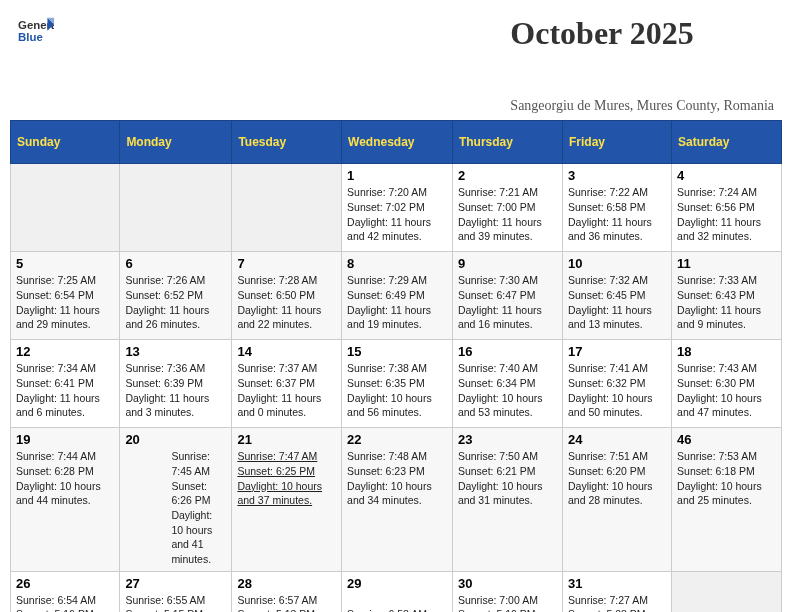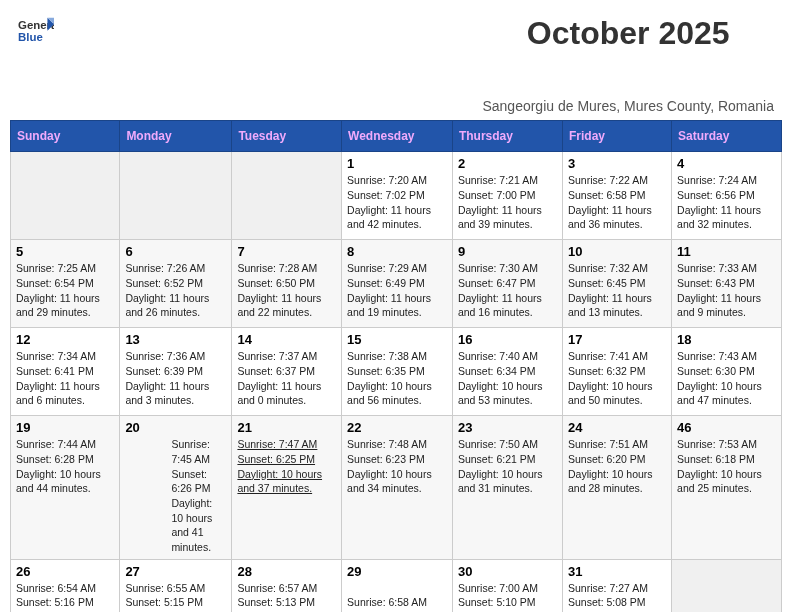--- a/index.html
+++ b/index.html
@@ -26,44 +26,45 @@
       width: 36px;
       height: 28px;
       display: inline-block;
     }
     .logo-row {
       display: flex;
       align-items: center;
       gap: 2px;
     }
     .title-area {
-      text-align: center;
+      text-align: left;
+      font-family: Liberation Serif, serif;
     }
     .calendar-title {
       font-size: 32px;
       font-weight: bold;
       color: #333;
       line-height: 1.1;
     }
     .calendar-subtitle {
       font-size: 14px;
       color: #555;
       margin-top: 47px;
     }
     .calendar-table {
       width: 100%;
       border-collapse: collapse;
       border: 1px solid #bbb;
       font-size: 11px;
     }
     .calendar-table th {
       background-color: #2255aa;
-      color: #f0abfc;
+      color: #fde047;
       text-align: left;
-      padding: 8px 6px;
+      padding: 14px 6px;
       font-size: 12px;
       font-weight: bold;
       border: 1px solid #1a4488;
     }
     .calendar-table td {
       vertical-align: top;
       padding: 4px 5px;
       border: 1px solid #ccc;
       background: #fff;
       width: 113px;

